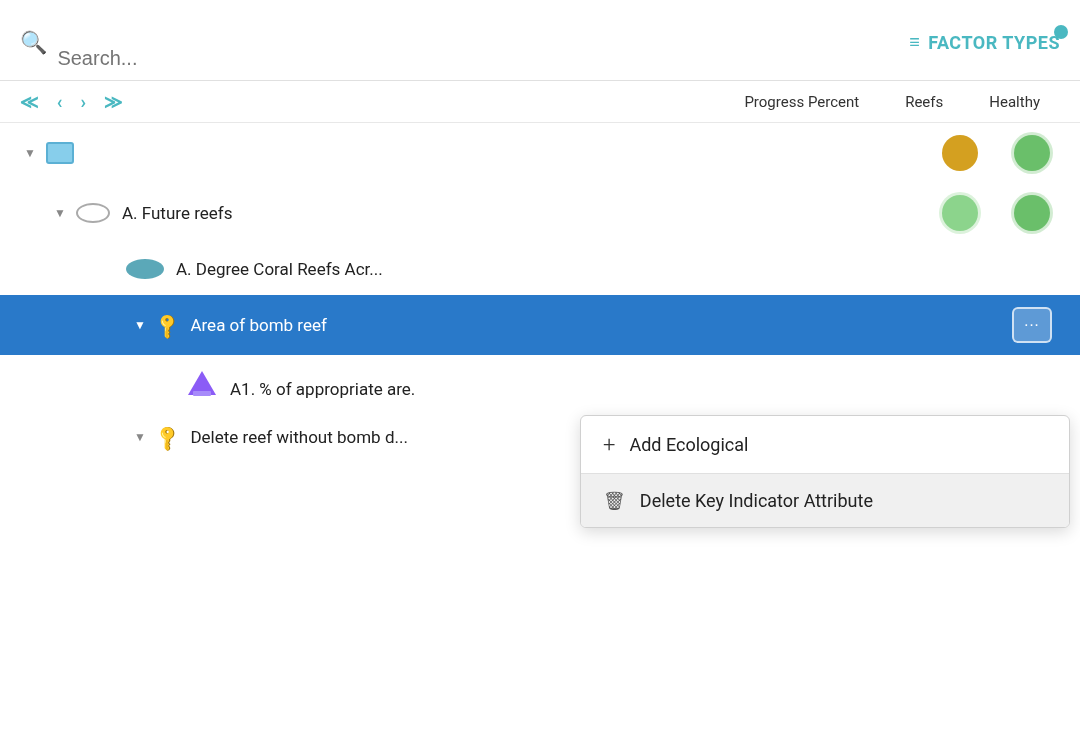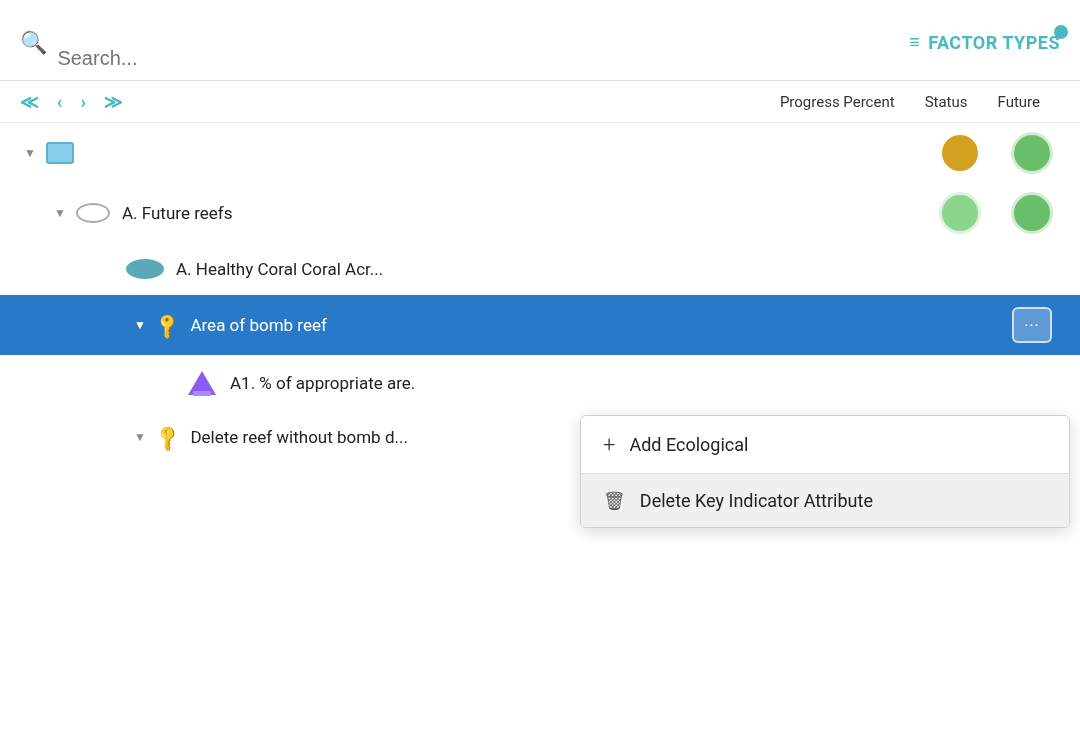--- a/index.html
+++ b/index.html
@@ -80,41 +80,42 @@
       margin-left: auto;
       display: flex;
       gap: 30px;
       align-items: center;
       padding-right: 20px;
     }
     .col-header {
       font-size: 15px;
       color: #333;
       font-weight: 400;
+      margin-left: 16px;
     }
 
     
     .tree-list {
       padding: 0;
     }
 
     .tree-item {
       display: flex;
       align-items: center;
       padding: 12px 20px;
       font-size: 17px;
       color: #222;
       position: relative;
       min-height: 52px;
     }
     .tree-item.level-0 { padding-left: 20px; }
     .tree-item.level-1 { padding-left: 50px; }
     .tree-item.level-2 { padding-left: 100px; }
     .tree-item.level-3 { padding-left: 130px; }
-    .tree-item.level-4 { padding-left: 160px; }
+    .tree-item.level-4 { padding-left: 160px; align-items: flex-end; }
 
     .tree-item.selected {
       background: #2979c9;
       color: #fff;
     }
 
     .chevron {
       width: 20px;
       display: inline-flex;
       align-items: center;
@@ -282,22 +283,22 @@
 
 <div class="sort-controls">
   <div class="sort-arrows">
     <span class="sort-arrow">≪</span>
     <span class="sort-arrow">‹</span>
     <span class="sort-arrow">›</span>
     <span class="sort-arrow">≫</span>
   </div>
   <div class="col-headers">
     <span class="col-header">Progress Percent</span>
-    <span class="col-header">Status</span>
-    <span class="col-header">Future</span>
+    <span class="col-header">Reefs</span>
+    <span class="col-header">Healthy</span>
   </div>
 </div>
 
 <div class="tree-list">
 
   <div class="tree-item level-0">
     <span class="chevron">▼</span>
     <span class="item-icon">
       <div class="icon-square"></div>
     </span>
@@ -317,21 +318,21 @@
       <div class="status-circle circle-green-light"></div>
       <div class="status-circle circle-green"></div>
     </div>
   </div>
 
   <div class="tree-item level-2">
     <span class="chevron"></span>
     <span class="item-icon">
       <div class="icon-oval-filled"></div>
     </span>
-    <span class="item-label">A. Healthy Coral Coral Acr...</span>
+    <span class="item-label">A. Degree Coral Reefs Acr...</span>
   </div>
 
   <div class="tree-item level-3 selected">
     <span class="chevron" style="color:#fff;">▼</span>
     <span class="item-icon">
       <span class="icon-key" style="font-size:18px;">🔑</span>
     </span>
     <span class="item-label">Area of bomb reef</span>
     <div class="item-more-btn">···</div>
   </div>

